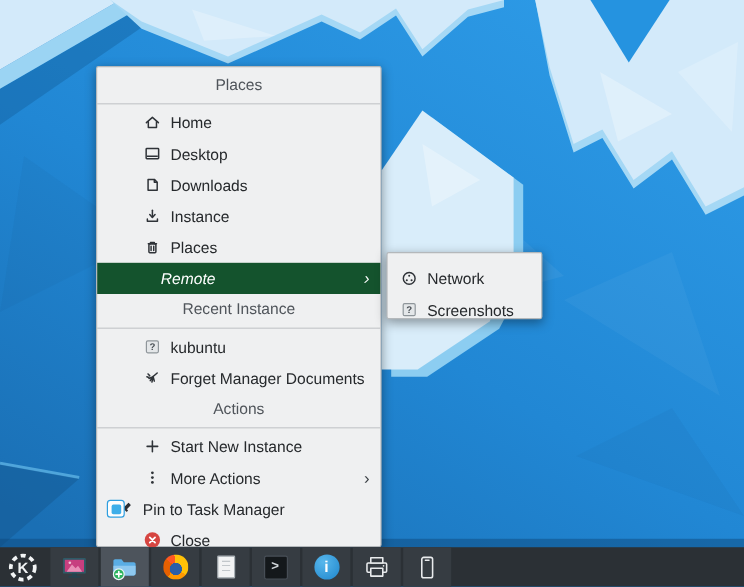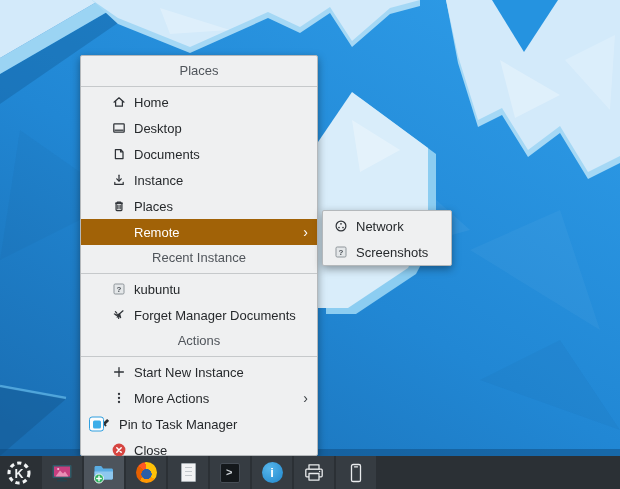--- a/index.html
+++ b/index.html
@@ -16,42 +16,42 @@
     position:absolute; left:80px; top:55px; width:238px; height:401px;
     background:#eff0f1; border:1px solid #b4b8bb; border-radius:2px;
     box-shadow: 0 3px 9px rgba(0,0,0,.38);
     display:flex; flex-direction:column; padding-top:2px;
     z-index:10; font-size:13px; color:#26292c;
   }
   .menu-header { height:26px; line-height:26px; text-align:center; color:#50555b; flex:0 0 26px; }
   .menu-sep { height:1px; background:#c6c9cb; margin:2px 0; flex:0 0 1px; }
   .menu-item {
     height:26px; flex:0 0 26px; display:flex; align-items:center; position:relative;
-    padding-left:30px; cursor:default;
+    padding-left:38px; cursor:default;
   }
   .menu-item .mi-icon { width:16px; height:16px; margin-right:7px; flex:0 0 16px; display:flex; align-items:center; justify-content:center; }
   .menu-item.no-icon { padding-left:53px; }
-  .menu-item.highlight { background:#a16207; color:#ffffff; }
+  .menu-item.highlight { background:#14532d; color:#ffffff;font-style:italic; }
   .arrow { position:absolute; right:9px; top:50%; transform:translateY(-50%); font-size:14px; color:#3a3f44; line-height:1; }
   .menu-item.highlight .arrow { color:#ffffff; }
 
   .checkbox {
     position:absolute; left:8px; top:50%; transform:translateY(-50%);
     width:15px; height:15px; border:1.5px solid #2f9fe0; border-radius:3px; background:#fdfdfd;
     display:flex; align-items:center; justify-content:center;
   }
   .checkbox .inner { width:8px; height:8px; background:#3daee9; border-radius:1.5px; }
   .menu-item.with-check { padding-left:15px; }
 
   
   .submenu {
     position:absolute; left:322px; top:210px; width:130px; height:56px;
     background:#eff0f1; border:1px solid #b4b8bb; border-radius:2px;
     box-shadow: 0 3px 9px rgba(0,0,0,.38);
-    display:flex; flex-direction:column; padding-top:2px;
+    display:flex; flex-direction:column; padding-top:8px;
     z-index:11; font-size:13px; color:#26292c;justify-content:space-between;
   }
   .submenu .menu-item { padding-left:10px; }
 
   
   .taskbar {
     position:absolute; left:0; top:456px; width:620px; height:33px;
     background:#2b3035; display:flex; align-items:stretch; z-index:20;
   }
   .tb-launcher { width:38px; display:flex; align-items:center; justify-content:center; }
@@ -155,21 +155,21 @@
       <span>Desktop</span>
     </div>
 
     <div class="menu-item">
       <span class="mi-icon">
         <svg width="16" height="16" viewBox="0 0 16 16" fill="none" stroke="#2f3338" stroke-width="1.25" stroke-linejoin="round">
           <path d="M4.4 3.5 H9.6 L12 5.9 V12.5 H4.4 Z"></path>
             <path d="M9.6 3.5 V5.9 H12"></path>
         </svg>
       </span>
-      <span>Documents</span>
+      <span>Downloads</span>
     </div>
 
     <div class="menu-item">
       <span class="mi-icon">
         <svg width="16" height="16" viewBox="0 0 16 16" fill="none" stroke="#2f3338" stroke-width="1.25" stroke-linecap="round" stroke-linejoin="round">
           <path d="M8 3.2 V8.8"></path>
             <path d="M5.8 6.8 L8 9.2 L10.2 6.8"></path>
             <path d="M3.8 10.4 V12.4 H12.2 V10.4"></path>
         </svg>
       </span>

